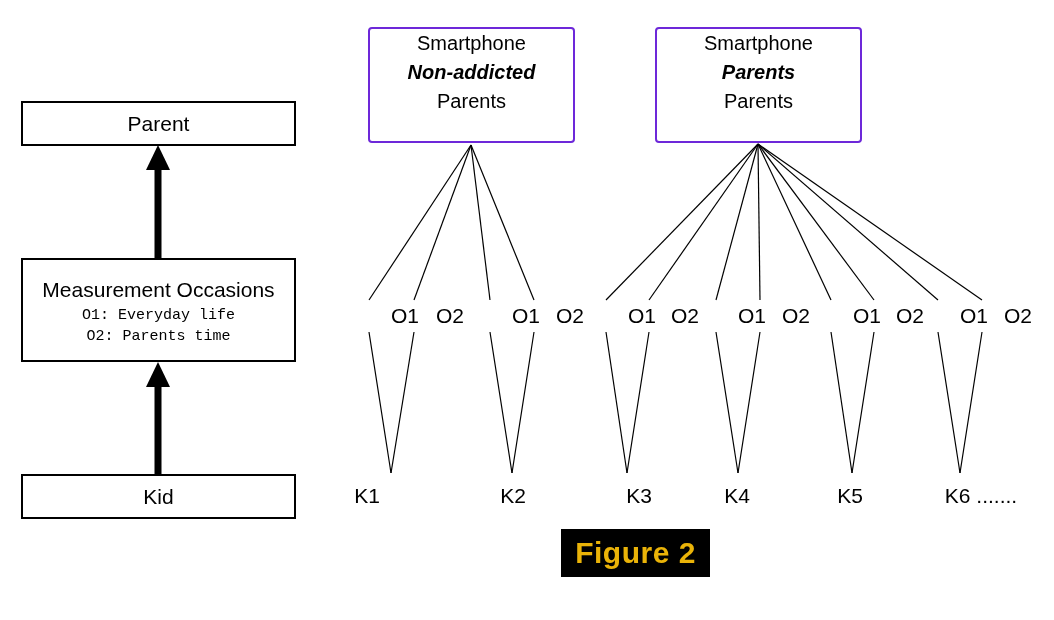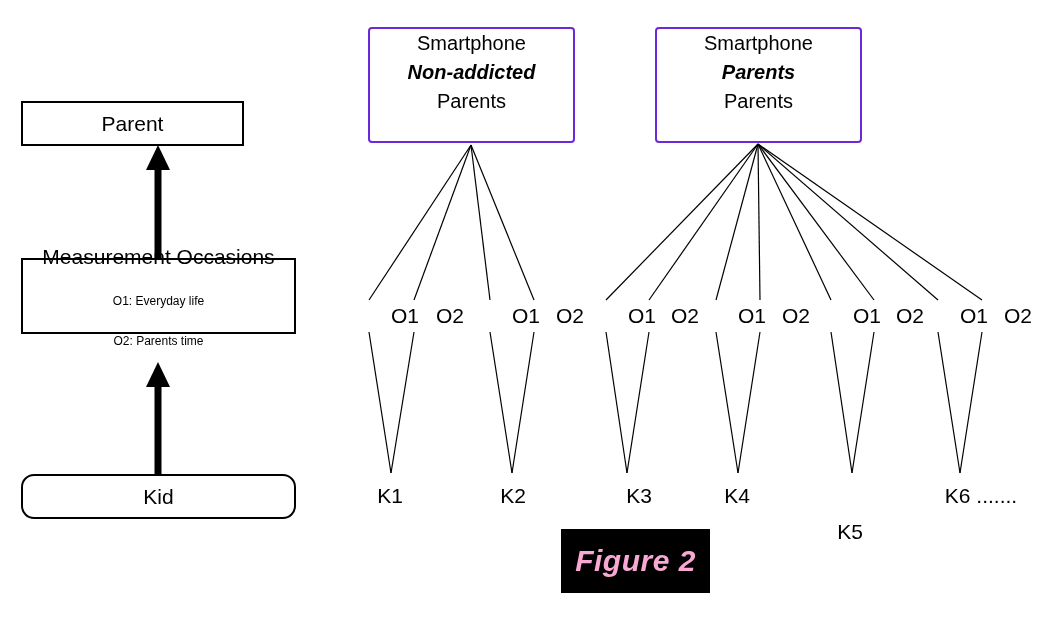--- a/index.html
+++ b/index.html
@@ -43,47 +43,46 @@
     align-items: center;
     justify-content: center;
     text-align: center;
   }
   .legend-box .title {
     font-size: 21px;
     line-height: 26px;
     white-space: nowrap;
   }
   .legend-box .sub {
-    font-size: 12px;
+    font-size: 15px;
     line-height: 21px;
     white-space: nowrap;
+    font-family: Liberation Mono, monospace;
   }
   #box-parent {
     left: 21px;
     top: 101px;
-    width: 223px;
+    width: 275px;
     height: 45px;
   }
   #box-measurement {
     left: 21px;
     top: 258px;
     width: 275px;
-    height: 76px;
+    height: 104px;
     padding-top: 4px;
-    gap: 19px;
   }
   #box-measurement .title {
     margin-bottom: 2px;
   }
   #box-kid {
     left: 21px;
     top: 474px;
     width: 275px;
     height: 45px;
-    border-radius: 13px;
   }
 
   
   .group-box {
     position: absolute;
     box-sizing: border-box;
     border: 2px solid #6d28d9;
     border-radius: 4px;
     background: #ffffff;
     display: flex;
@@ -124,30 +123,29 @@
   }
   .occasion-label { top: 303px; margin-left: 36px; }
   .kid-label      { top: 483px; }
 
   
   #figure-banner {
     position: absolute;
     left: 561px;
     top: 529px;
     width: 149px;
-    height: 64px;
+    height: 48px;
     background: #000000;
-    color: #f9a8d4;
+    color: #eab308;
     font-size: 30px;
     font-weight: bold;
     display: flex;
     align-items: center;
     justify-content: center;
     letter-spacing: 0.5px;
-    font-style: italic;
   }
 </style>
 </head>
 <body>
 
 <div id="stage">
 
   <svg class="svg-layer" id="connector-layer" viewBox="0 0 1054 620">
     <g id="thick-arrows">
 
@@ -226,23 +224,23 @@
       <div class="node-label occasion-label" style="left: 649px;">O2</div>
       <div class="node-label occasion-label" style="left: 716px;">O1</div>
       <div class="node-label occasion-label" style="left: 760px;">O2</div>
       <div class="node-label occasion-label" style="left: 831px;">O1</div>
       <div class="node-label occasion-label" style="left: 874px;">O2</div>
       <div class="node-label occasion-label" style="left: 938px;">O1</div>
       <div class="node-label occasion-label" style="left: 982px;">O2</div>
     </div>
 
   <div id="kid-labels">
-      <div class="node-label kid-label" style="left: 390px;">K1</div>
+      <div class="node-label kid-label" style="left: 367px;">K1</div>
       <div class="node-label kid-label" style="left: 513px;">K2</div>
       <div class="node-label kid-label" style="left: 639px;">K3</div>
       <div class="node-label kid-label" style="left: 737px;">K4</div>
-      <div class="node-label kid-label" style="left: 850px; margin-top: 36px;">K5</div>
+      <div class="node-label kid-label" style="left: 850px;">K5</div>
       <div class="node-label kid-label" style="left: 981px;">K6 .......</div>
     </div>
 
   <div id="figure-banner">Figure 2</div>
 
 </div>
 
 </body></html>

